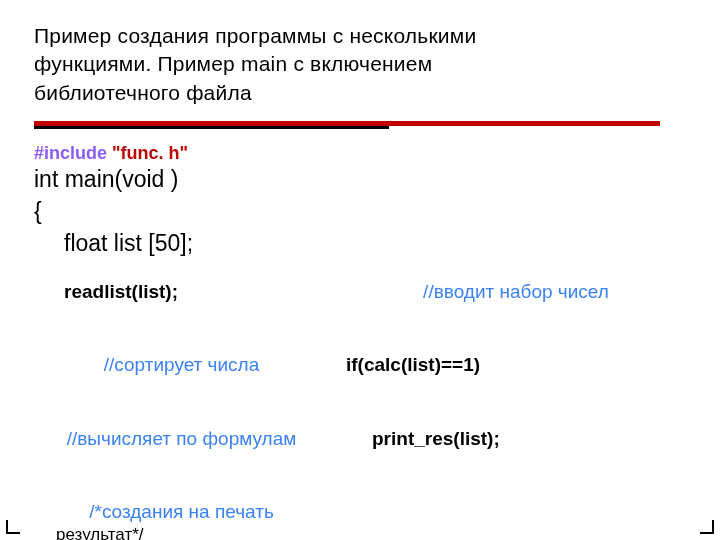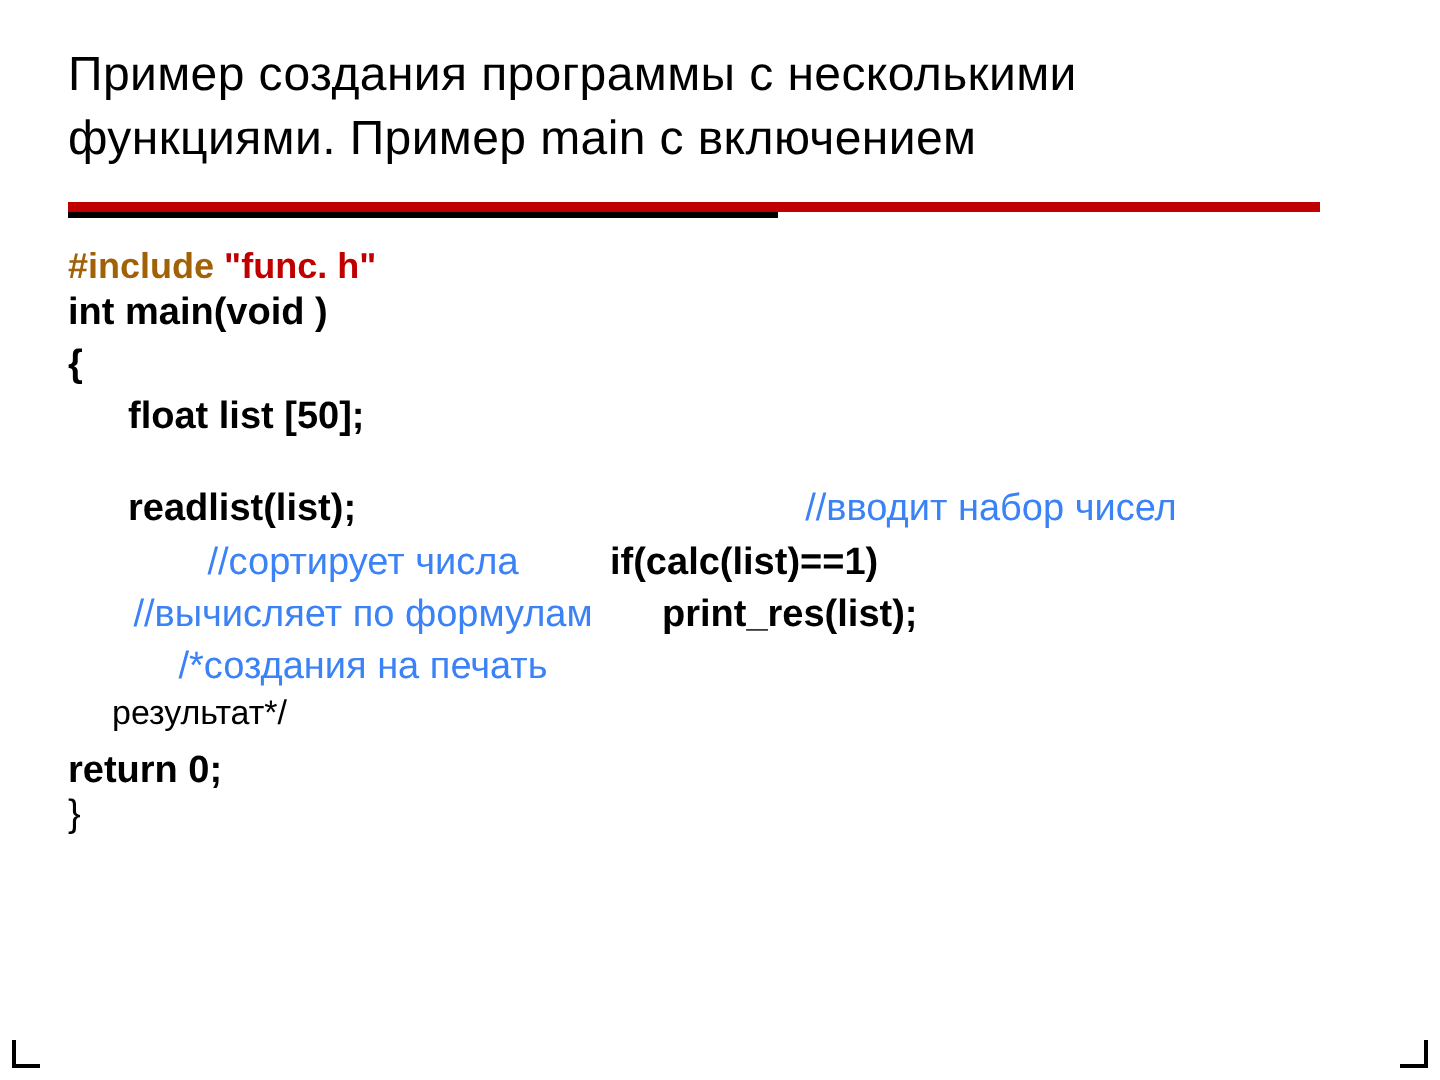--- a/index.html
+++ b/index.html
@@ -13,21 +13,21 @@
     overflow: hidden;
   }
   .slide {
     padding: 22px 34px 20px 34px;
     box-sizing: border-box;
     width: 100%;
     height: 100%;
     position: relative;
   }
   .title {
-    font-size: 24px;
+    font-size: 21px;
     line-height: 1.35;
     color: #000;
     letter-spacing: .2px;
   }
   .rule-wrap {
     margin-top: 14px;
   }
   .rule-red {
     height: 5px;
     background: #c00000;
@@ -36,40 +36,41 @@
   .rule-black {
     height: 3px;
     background: #000;
     width: 355px;
   }
   .include {
     margin-top: 14px;
     font-size: 18px;
     font-weight: bold;
   }
-  .kw-blue { color: #a16207; }
+  .kw-blue { color: #8b5cf6; }
   .kw-red  { color: #c00000; }
   .code {
-    font-size: 19px;
-    font-weight: bold;
+    font-size: 23px;
+    font-weight: normal;
     color: #000;
     line-height: 1.38;
   }
   .indent1 { padding-left: 30px; }
   .blockgap { height: 20px; }
   .calls {
     display: grid;
     grid-template-columns: 235px auto;
     column-gap: 6px;
     row-gap: 0;
     align-items: baseline;
     margin-left: 30px;
     font-size: 19px;
     font-weight: bold;
     line-height: 1.38;
+    gap: 47px;
   }
   .calls .cmt {
     color: #3b82f6;
     font-weight: normal;
     text-align: center;
   }
   .result-note {
     font-size: 17px;
     font-weight: normal;
     margin-left: 22px;
@@ -102,20 +103,21 @@
   .corner.bl::after  { left: 0; bottom: 0; width: 2px;  height: 14px; }
 </style>
 </head>
 <body>
 
 <div class="slide">
 
   <div class="title">
     <span>Пример создания программы с несколькими</span><br>
     <span>функциями. Пример main с включением</span><br>
+    <span>библиотечного файла</span>
   </div>
 
   <div class="rule-wrap">
     <div class="rule-red"></div>
     <div class="rule-black"></div>
   </div>
 
   <div class="include">
     <span class="kw-blue">#include</span>
     <span class="kw-red">"func. h"</span>

